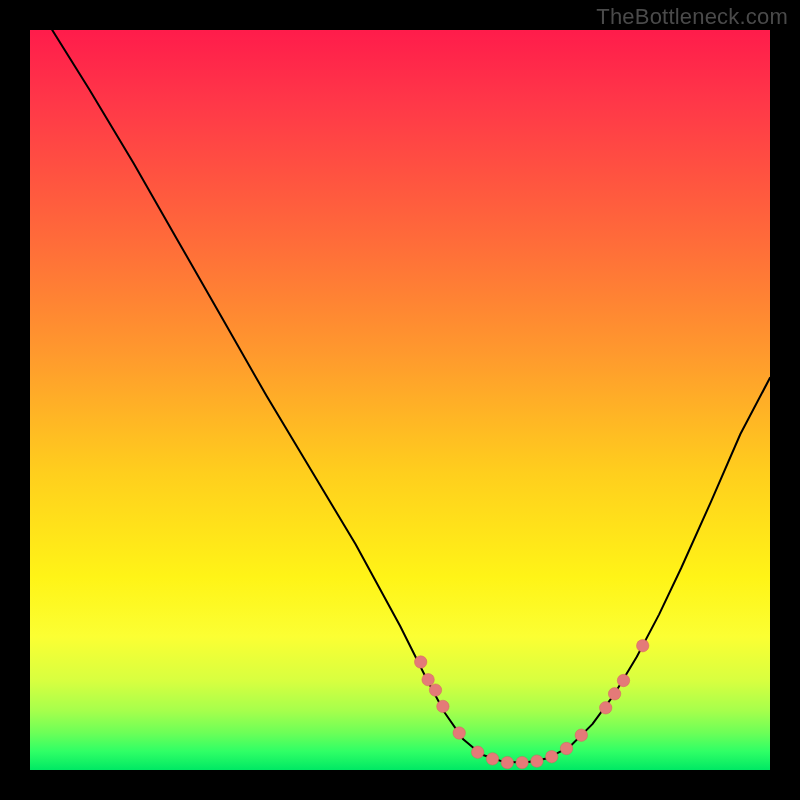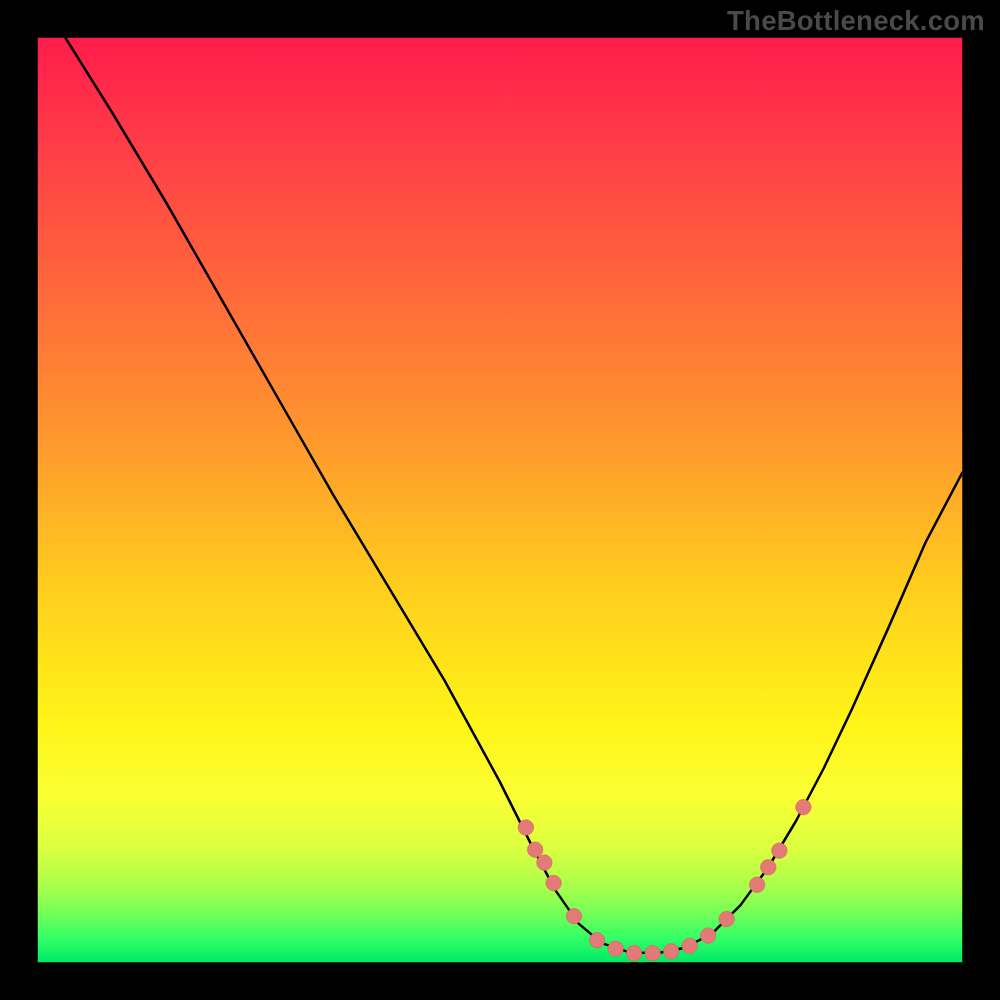--- a/index.html
+++ b/index.html
@@ -16,21 +16,21 @@
     width: 800px;
     height: 800px;
     background: #000;
   }
   .watermark {
     position: absolute;
     top: 4px;
     right: 12px;
     color: #4a4a4a;
     font-size: 22px;
-    font-weight: 700;
+    font-weight: 400;
     letter-spacing: 0.2px;
     z-index: 50;
   }
   .plot-area {
     position: absolute;
     left: 30px;
     top: 30px;
     width: 740px;
     height: 740px;
     overflow: hidden;

